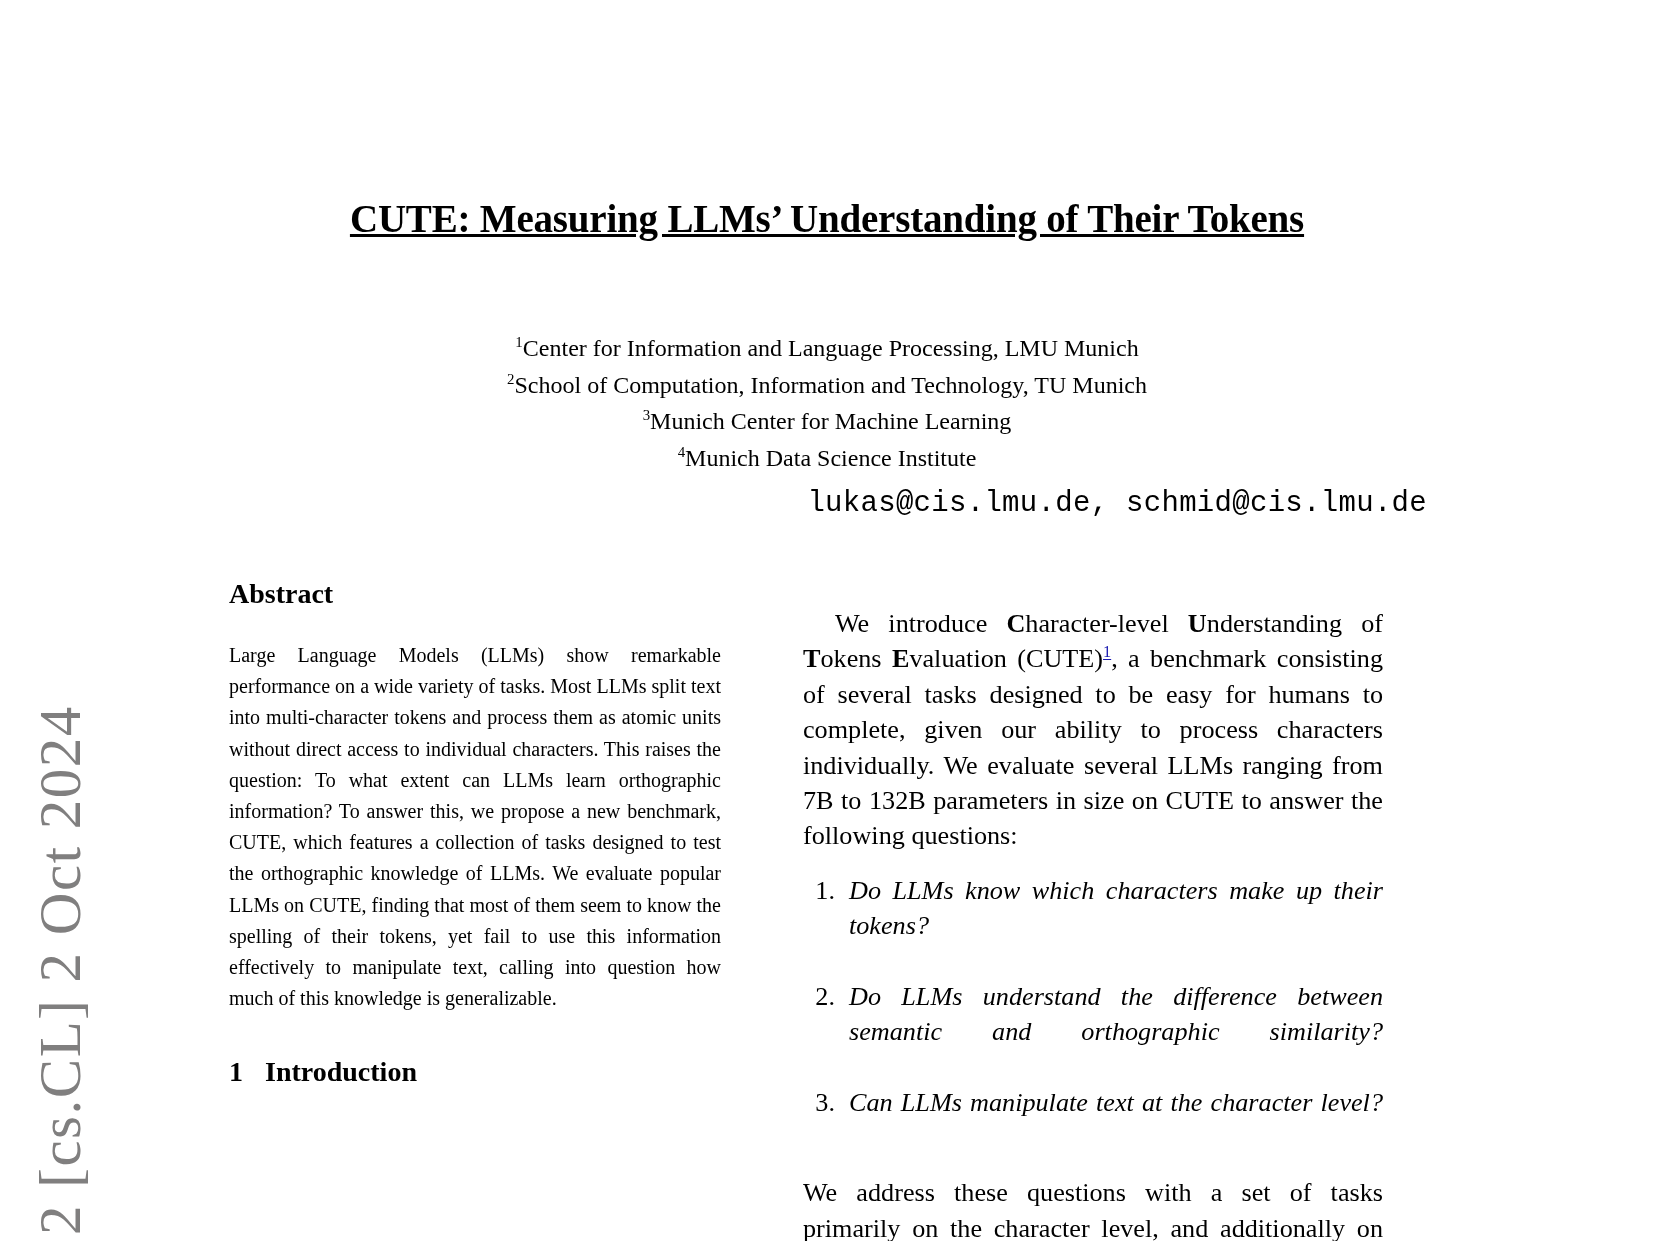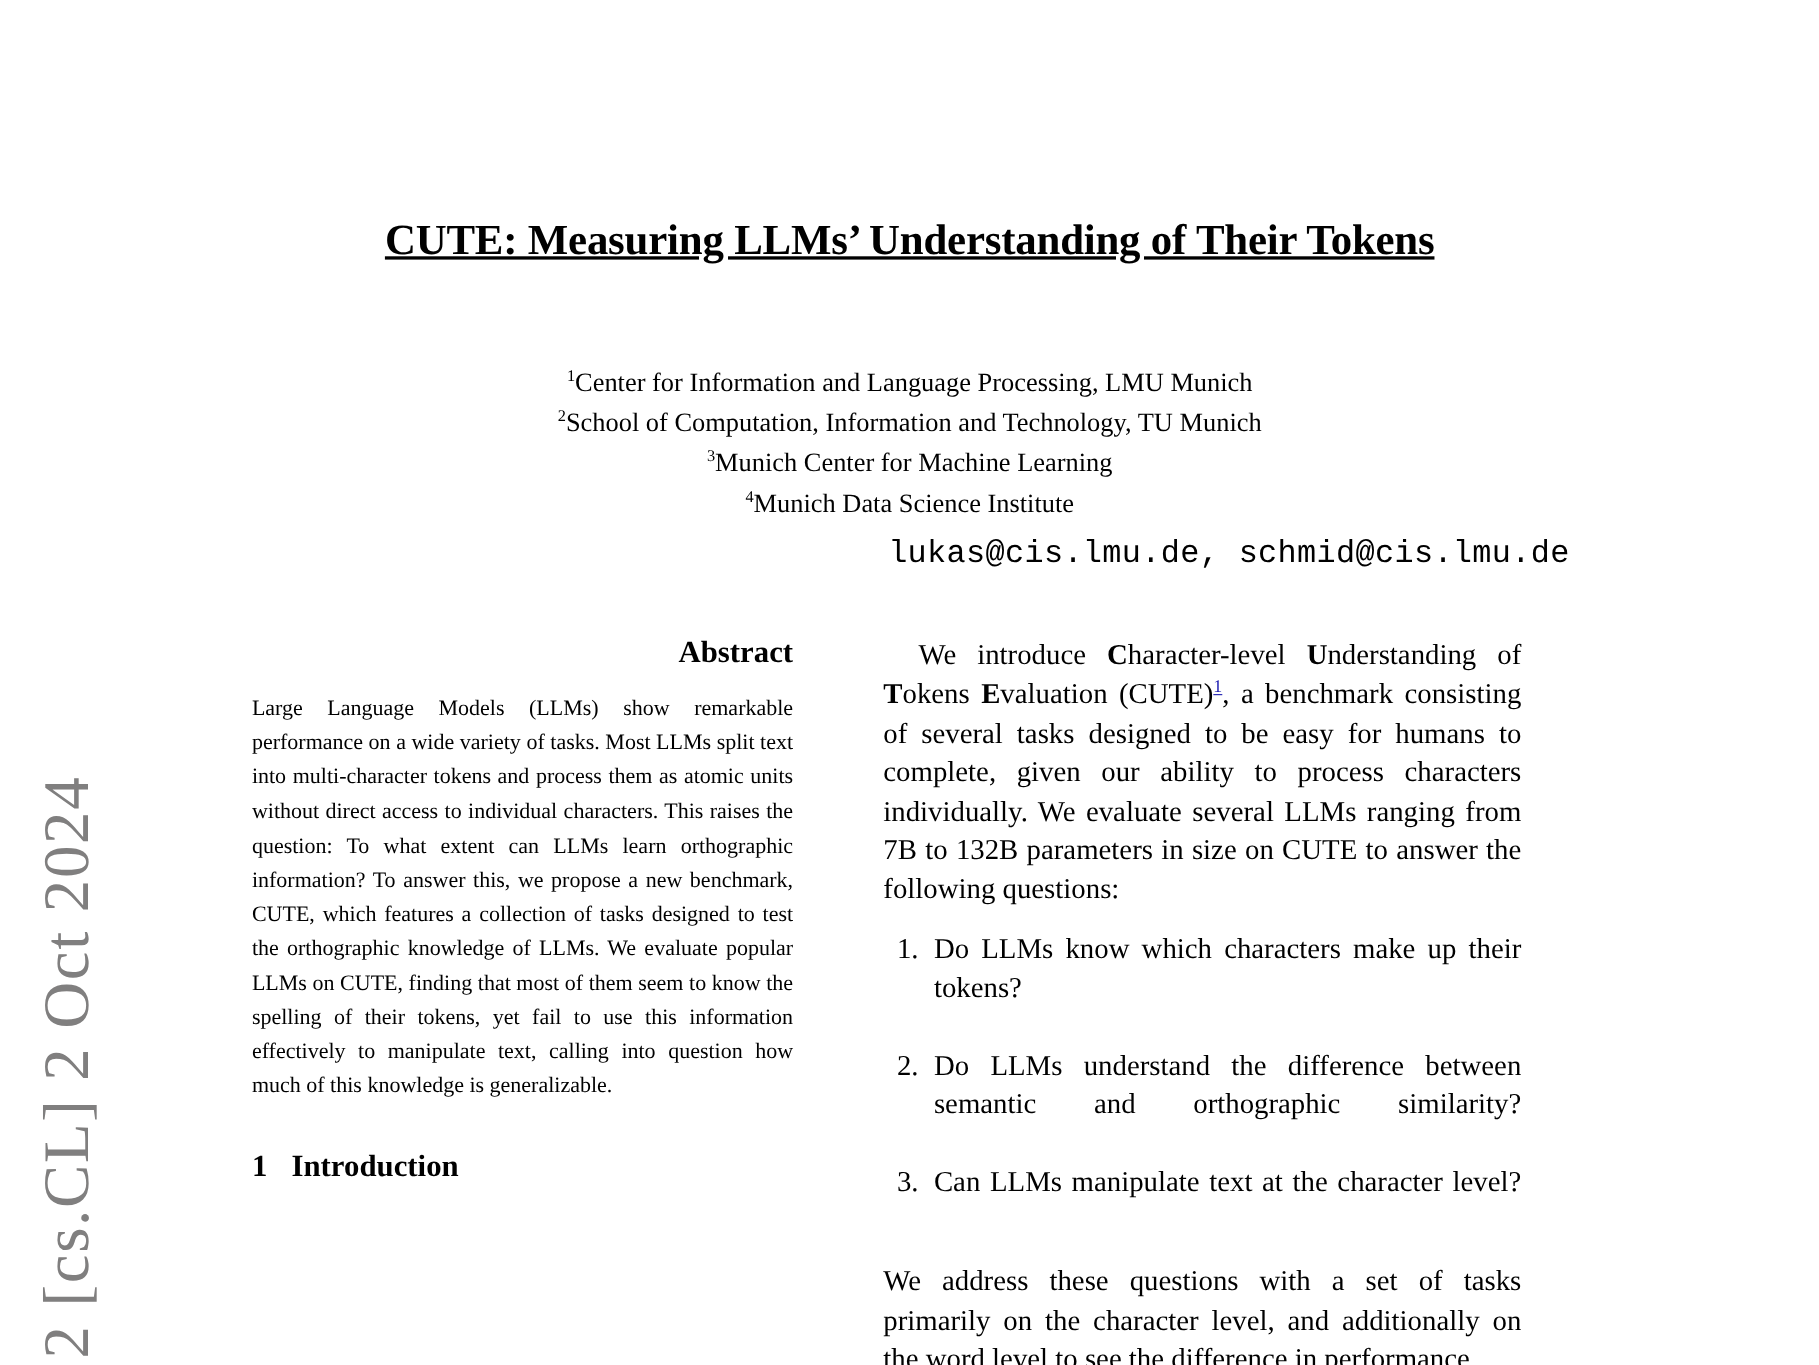--- a/index.html
+++ b/index.html
@@ -105,24 +105,24 @@
     width: 492px;
   }
   .col-right {
     position: absolute;
     left: 803px;
     top: 578px;
     width: 580px;
   }
 
   .abstract-head {
-    text-align: right;
+    text-align: left;
     font-size: 28px;
     font-weight: bold;
-    margin: 0 0 19px 0;
+    margin: 0 0 30px 0;
   }
 
   .abstract-body {
     font-size: 20px;
     line-height: 31.2px;
     text-align: justify;
     text-justify: inter-word;
     margin: 0;
     hyphens: none;
   }
@@ -137,21 +137,21 @@
   .section-head .secnum { display: inline-block; }
 
   .body-par {
     font-size: 26.2px;
     line-height: 35.4px;
     text-align: justify;
     text-justify: inter-word;
     margin: 0;
     hyphens: none;
   }
-  .body-par.indent { text-indent: 32px; }
+  .body-par.indent { text-indent: 32px; margin-top: 28px; }
 
   .qlist {
     margin: 19px 0 0 0;
     padding: 0;
     list-style: none;
     font-size: 26.2px;
     line-height: 35.4px;
   }
   .qlist li {
     display: flex;
@@ -162,20 +162,21 @@
     width: 46px;
     flex: 0 0 46px;
     text-align: right;
     padding-right: 14px;
     box-sizing: border-box;
   }
   .qlist .qtext {
     flex: 1;
     text-align: justify;
     text-justify: inter-word;
+    font-style: italic;
   }
   .qlist .qtext::after {
     content: "";
     display: inline-block;
     width: 100%;
   }
   .par-after-list { margin-top: 19px; }
 
   .fn-ref {
     color: #1a1ab0;

